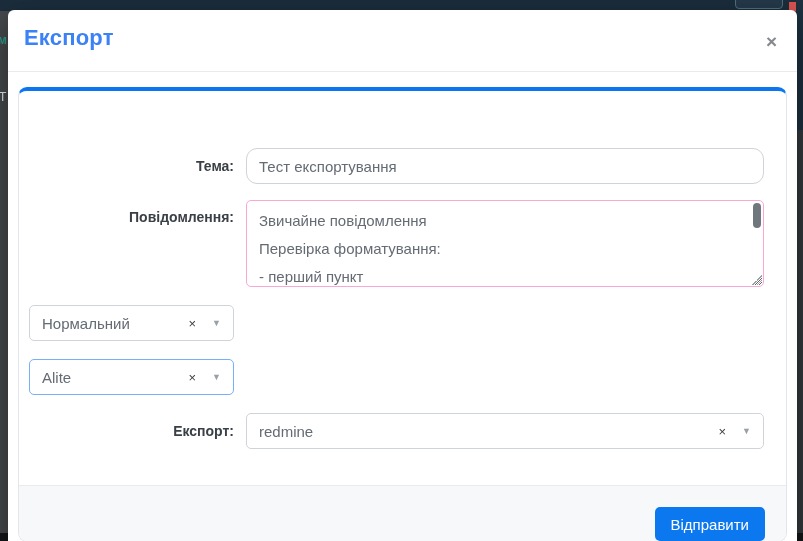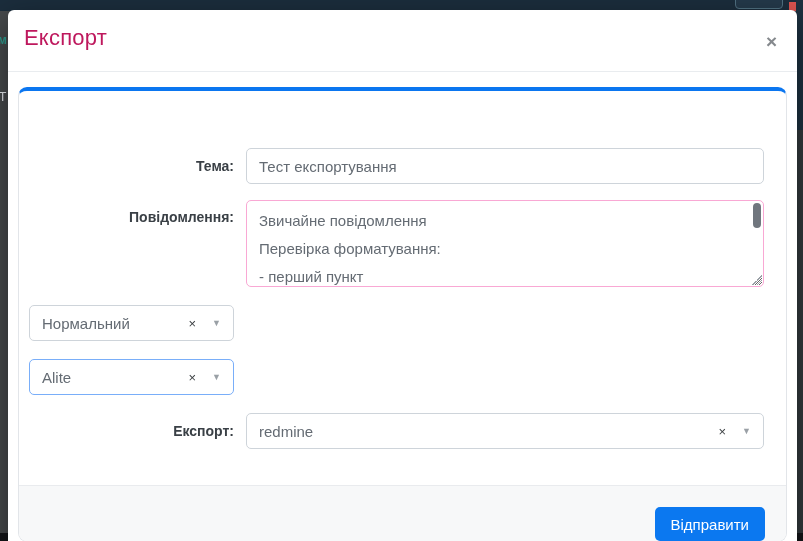--- a/index.html
+++ b/index.html
@@ -47,21 +47,21 @@
   .modal {
     position: absolute; left: 8px; top: 10px; width: 789px;
     background: #ffffff; border-radius: 6px;
     box-shadow: 0 10px 30px rgba(0,0,0,0.45);
   }
   .modal-header {
     position: relative; height: 62px; padding: 15px 16px;
     border-bottom: 1px solid #e9ecef;
   }
   .modal-title {
-    font-size: 22px; font-weight: 400; color: #be185d; letter-spacing: .2px;
+    font-size: 22px; font-weight: 700; color: #3b82f6; letter-spacing: .2px;
   }
   .modal-close {
     position: absolute; right: 16px; top: 18px;
     background: none; border: none; cursor: pointer;
     font-size: 19px; font-weight: bold; color: #85898d; line-height: 1;
     padding: 4px;
   }
   .modal-body { padding: 15px 10px 28px 10px; }
 
   
@@ -77,21 +77,21 @@
   }
   .form-row.mb18 { margin-bottom: 18px; }
   .form-row:last-child { margin-bottom: 0; }
   .form-label {
     text-align: right; font-size: 14px; font-weight: 700; color: #3a4046;
     padding-top: 10px; line-height: 16px;
   }
   .form-label.top { padding-top: 9px; align-self: start; text-align: right; }
 
   .text-input {
-    width: 100%; height: 36px; border: 1px solid #ced4da; border-radius: 5px;
+    width: 100%; height: 36px; border: 1px solid #ced4da; border-radius: 11px;
     padding: 0 12px; font-size: 15px; color: #646b73;
     font-family: "Liberation Sans", sans-serif; outline: none; background: #fff;
   }
 
   .textarea-wrap { position: relative; }
   textarea.msg {
     display: block; width: 100%; height: 87px;
     border: 1px solid #f9a8d4; border-radius: 5px;
     padding: 6px 20px 6px 12px; font-size: 15px; line-height: 28px;
     color: #646b73; font-family: "Liberation Sans", sans-serif;

